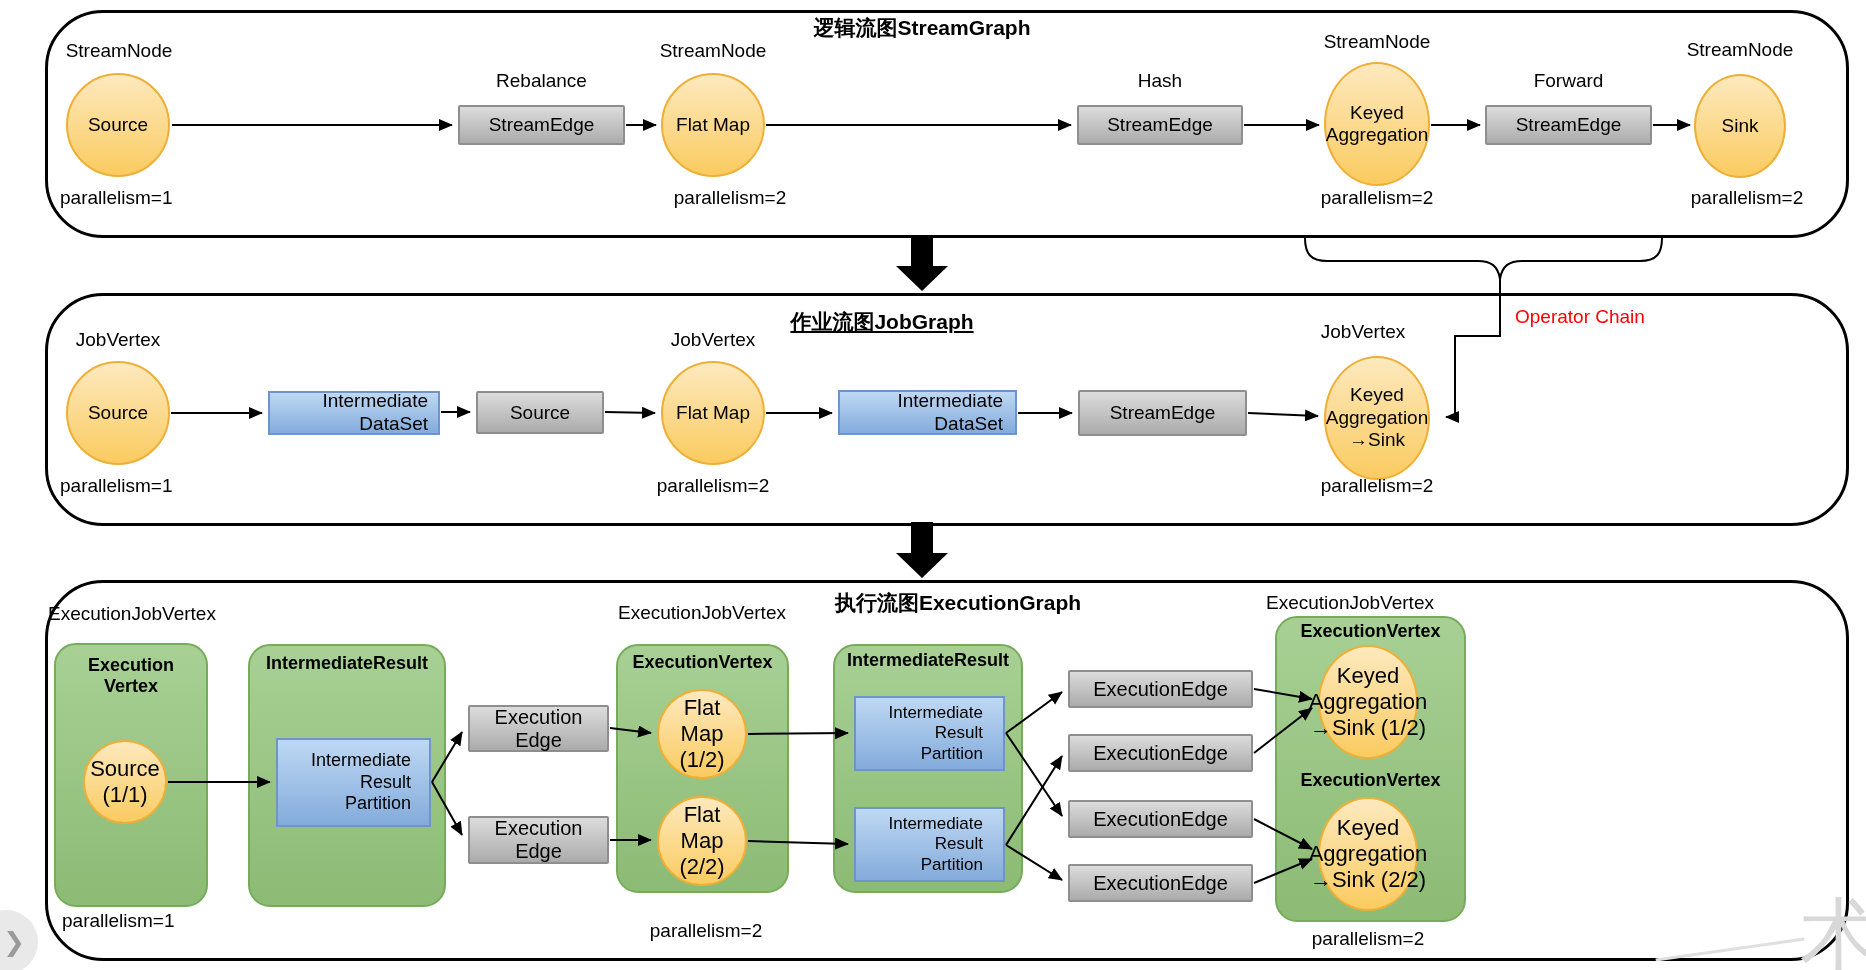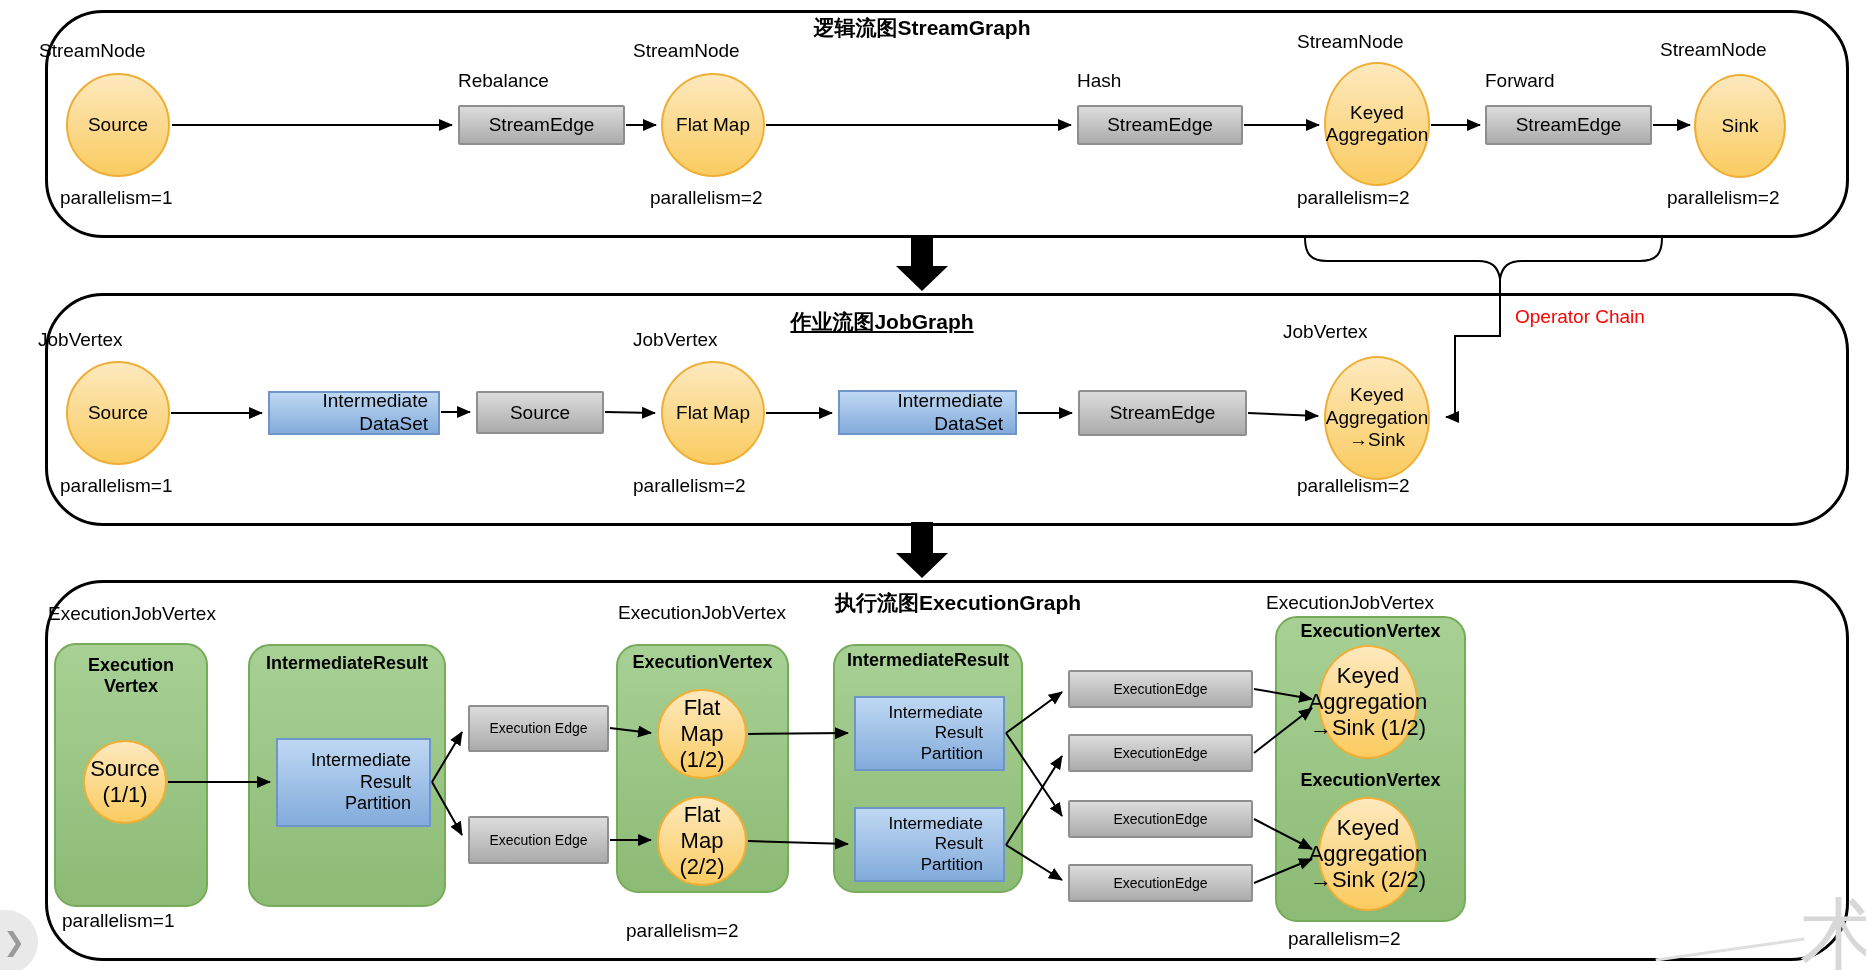--- a/index.html
+++ b/index.html
@@ -1,32 +1,32 @@
 <!DOCTYPE html>
 <html><head>
 <meta charset="utf-8">
 <style>
   html,body{margin:0;padding:0;background:#fff;}
   #canvas{position:relative;width:1866px;height:970px;background:#fff;overflow:hidden;
           font-family:"Liberation Sans","DejaVu Sans",sans-serif;color:#000;}
   .abs{position:absolute;}
   .outer{border:3px solid #000;border-radius:58px;background:#fff;}
-  .lbl{font-size:19px;line-height:1.15;}
+  .lbl{font-size:19px;text-align:center;line-height:1.15;}
   .lbl3{font-size:18px;text-align:center;line-height:1.15;}
   .left{text-align:left;}
   .title{font-size:21px;font-weight:bold;text-align:center;}
   .red{color:#FF0000;font-size:19px;text-align:left;}
   .circle{border-radius:50%;background:linear-gradient(#FDE9BE,#FACB60);border:2px solid #EFAE35;
           display:flex;align-items:center;justify-content:center;text-align:center;
           font-size:19px;line-height:1.18;box-sizing:border-box;}
   .circle.small{font-size:22px;}
   .graybox{background:linear-gradient(#DCDCDC,#ABABAB);border:2px solid #8E8E8E;border-radius:2px;
           display:flex;align-items:center;justify-content:center;text-align:center;
           font-size:19px;line-height:1.15;box-sizing:border-box;}
-  .graybox.s3{font-size:14px;}
+  .graybox.s3{font-size:20px;}
   .bluebox{background:linear-gradient(#BED8F3,#83ABDB);border:2px solid #6F95C8;
           display:flex;align-items:center;justify-content:center;text-align:right;
           font-size:19px;line-height:1.2;box-sizing:border-box;}
   .bluebox.s3{font-size:17px;}
   .greenbox{background:linear-gradient(#A8D095,#8CBB75);border:2px solid #76AB59;border-radius:22px;box-sizing:border-box;}
   .gtitle{font-size:18px;text-align:center;line-height:1.15;font-weight:bold;}
   svg.overlay{position:absolute;left:0;top:0;pointer-events:none;}
   #nav-chevron{position:absolute;left:-26px;top:910px;width:64px;height:64px;border-radius:50%;
           background:#E9E9E9;display:flex;align-items:center;justify-content:flex-end;
           padding-right:13px;box-sizing:border-box;color:#9A9A9A;font-size:26px;font-weight:bold;cursor:pointer;}

